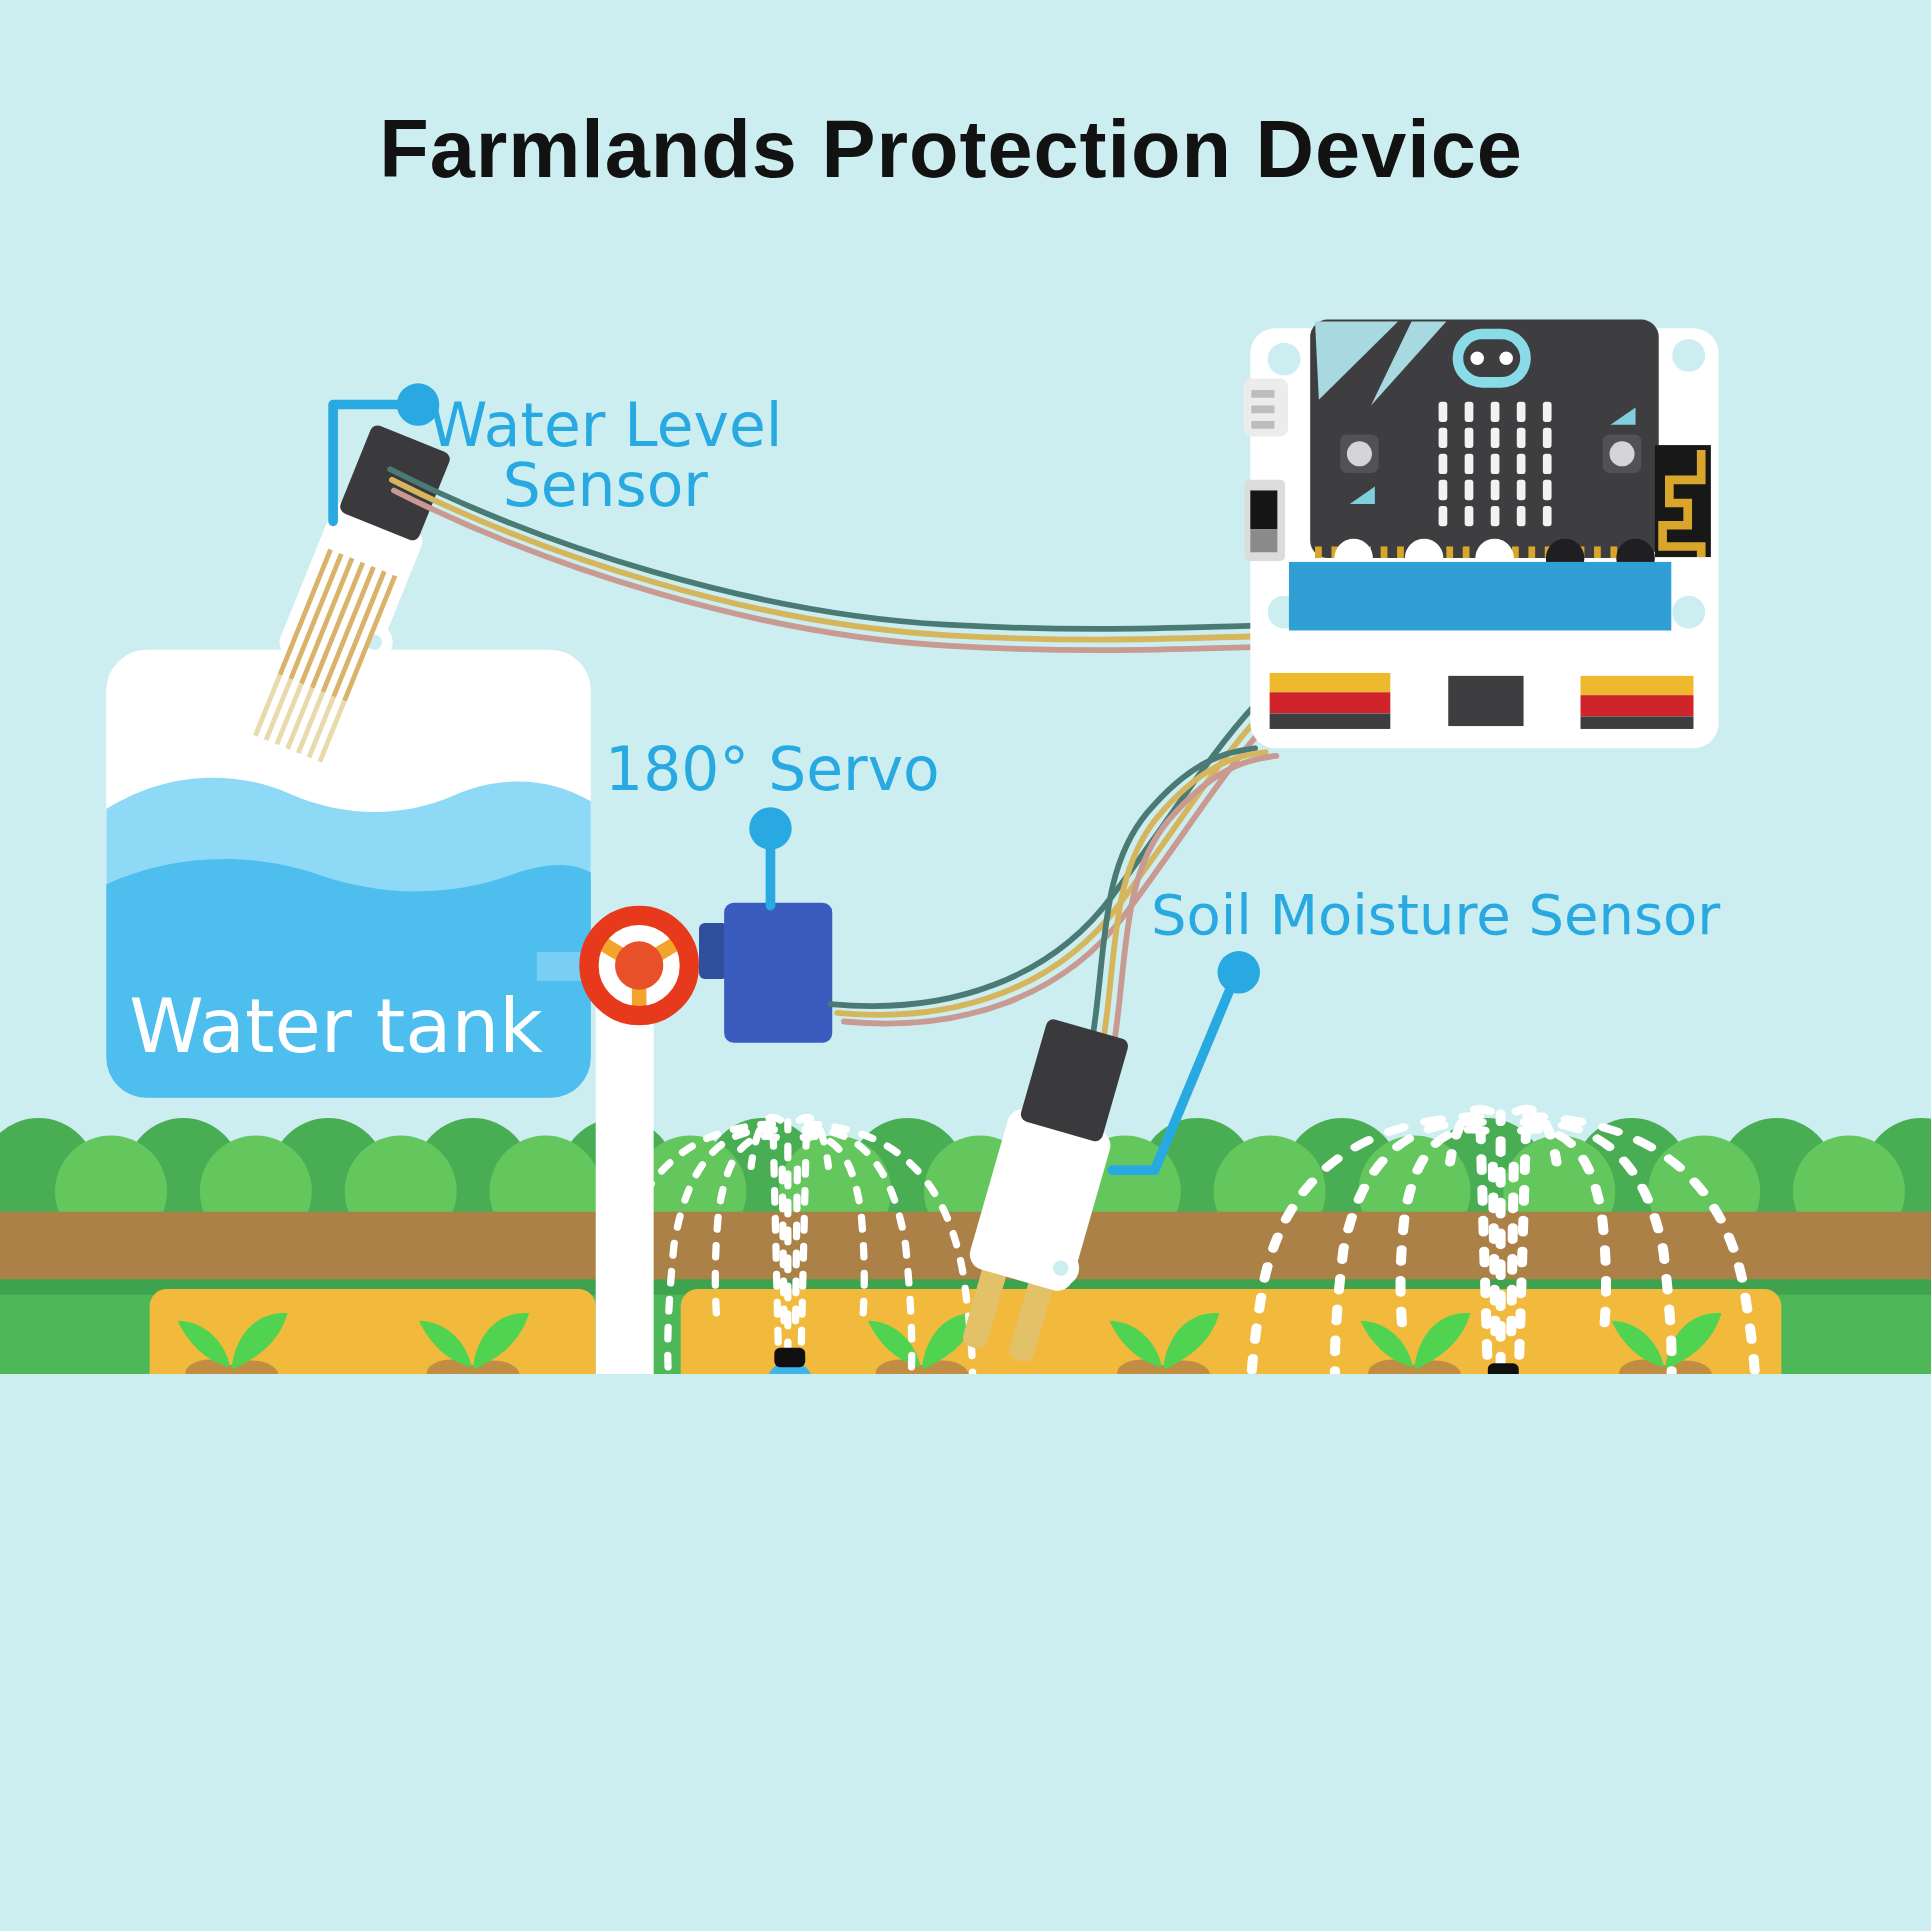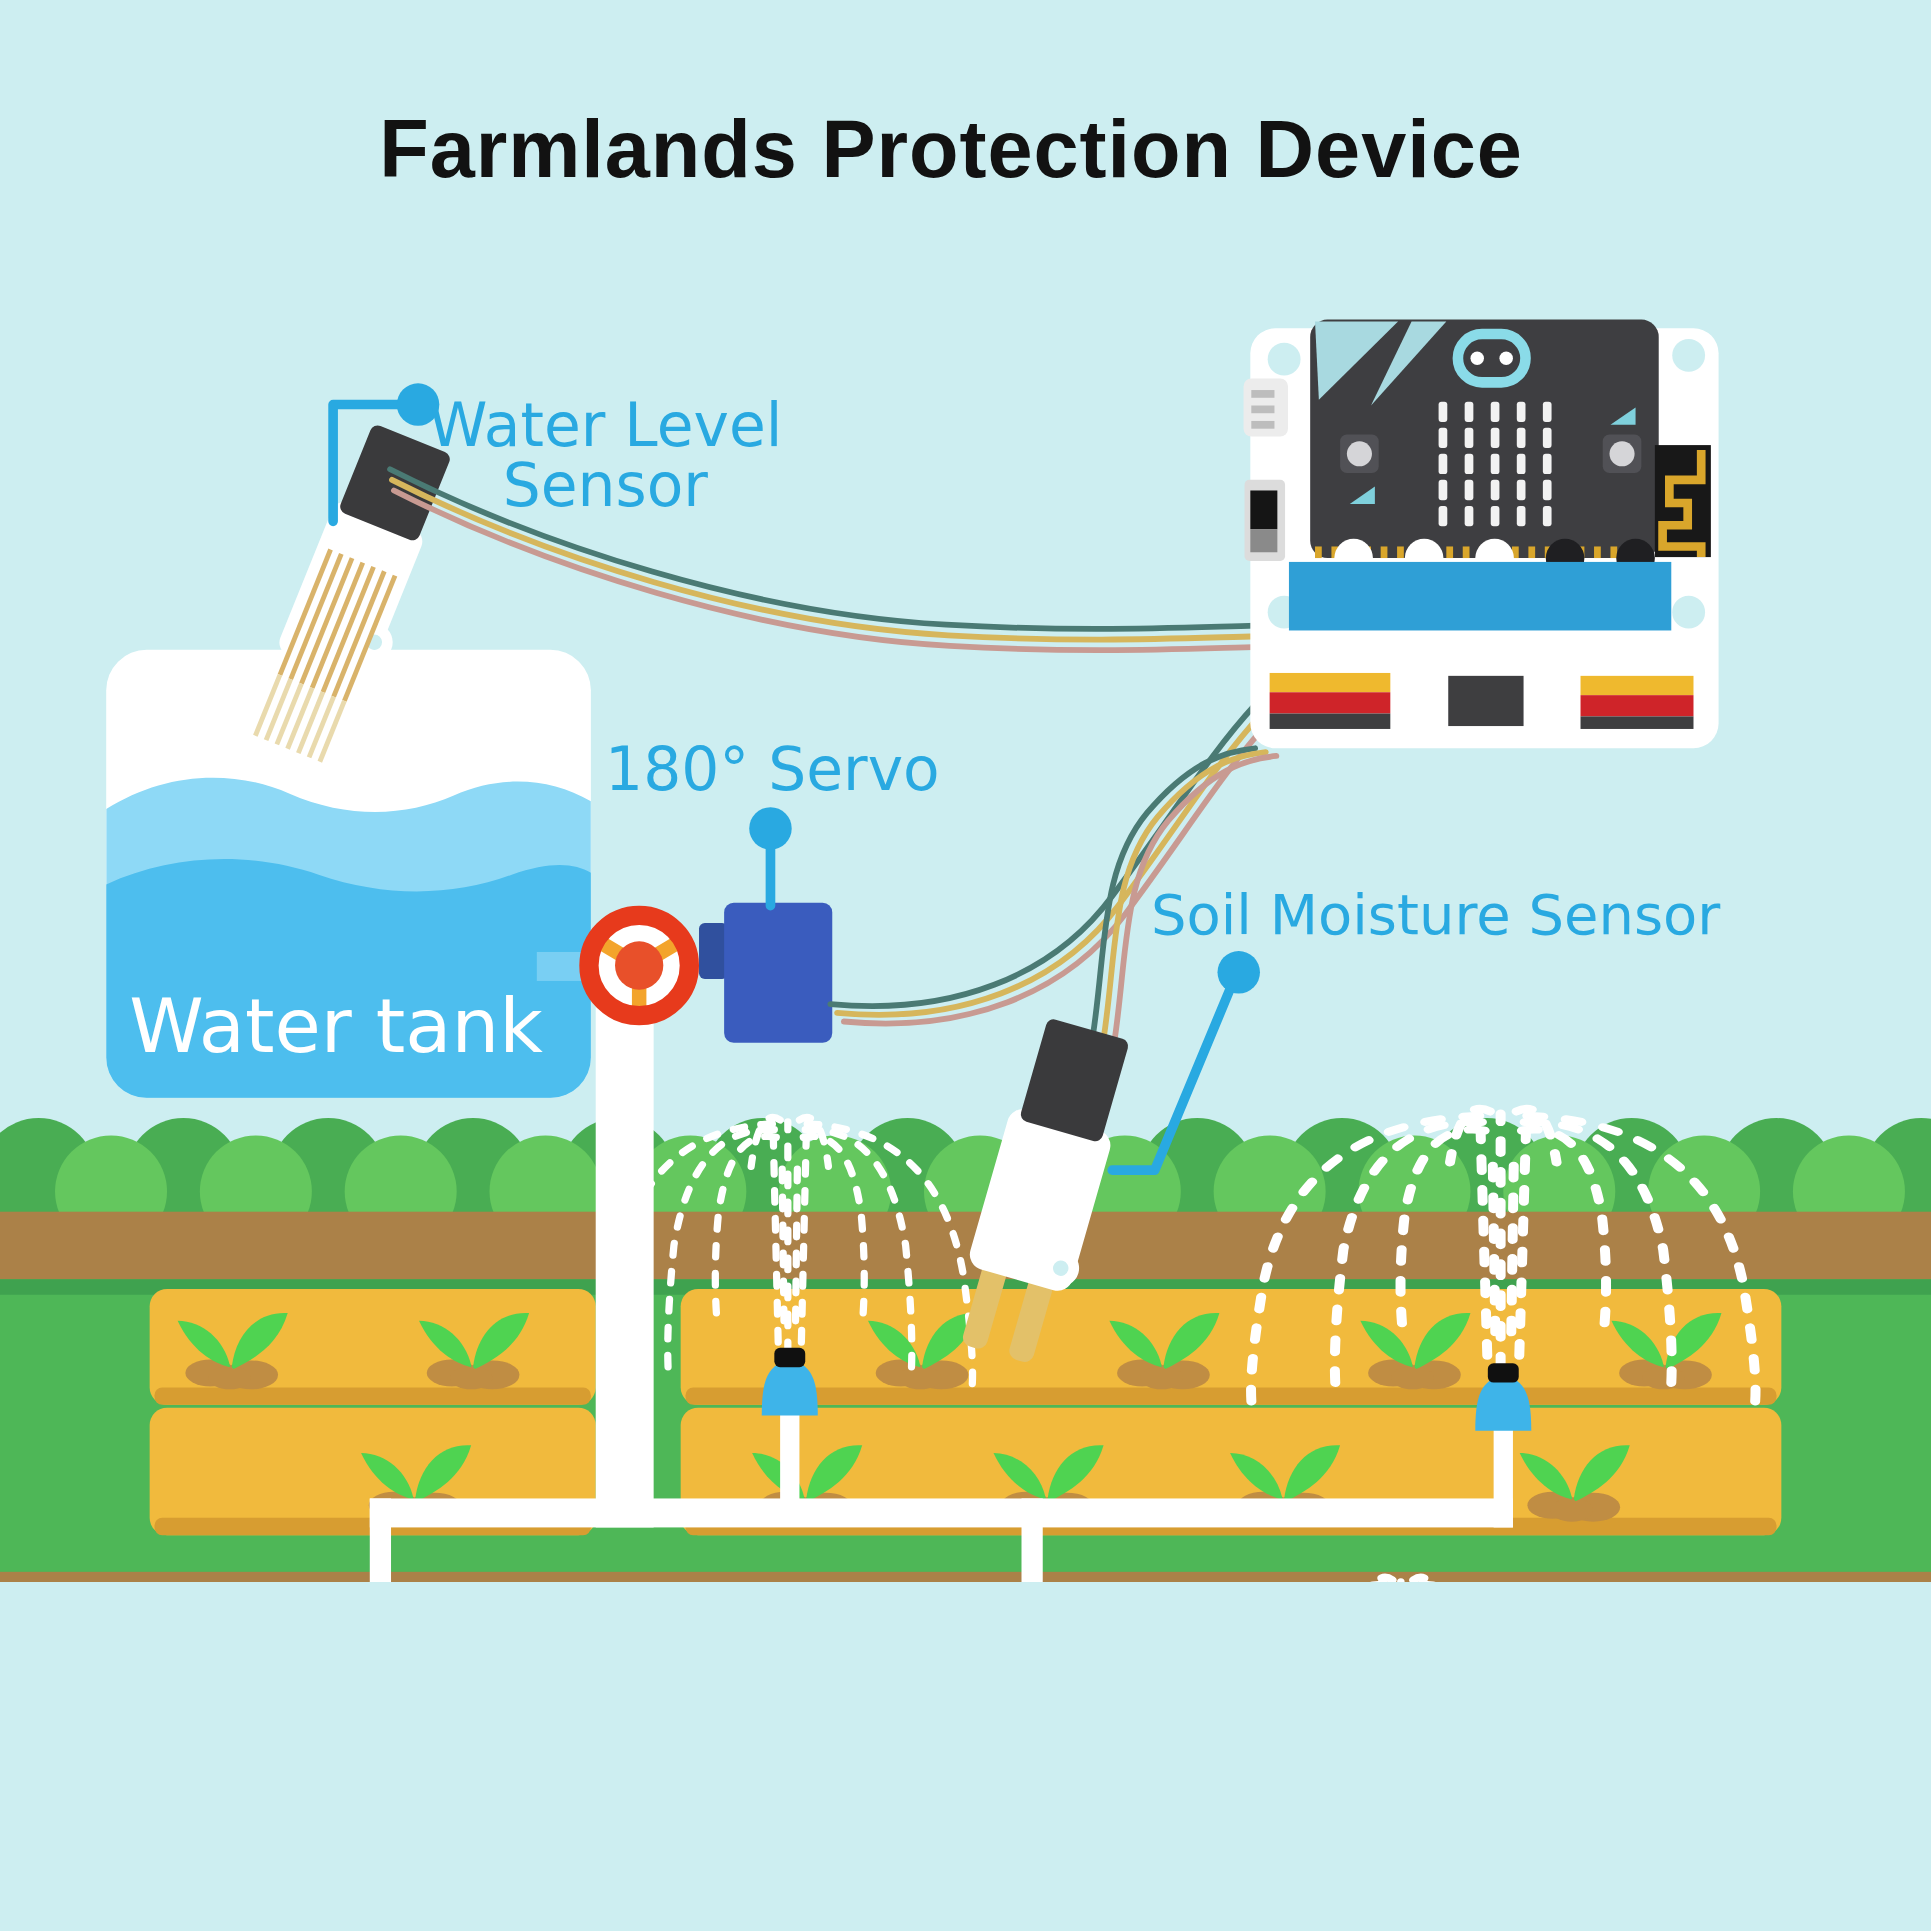--- a/index.html
+++ b/index.html
@@ -1,16 +1,16 @@
 <!DOCTYPE html>
 <html><head>
 <meta charset="utf-8">
 <style>
   html,body{margin:0;padding:0;background:#cdeef1;}
-  .stage{width:1931px;height:1582px;position:relative;overflow:hidden;}
+  .stage{width:1931px;height:1374px;position:relative;overflow:hidden;}
   svg{display:block;}
   .title-text{font:800 84px "Liberation Sans",sans-serif;fill:#121212;letter-spacing:1px;}
   .callout-text{font:400 62px "DejaVu Sans","Liberation Sans",sans-serif;fill:#29a9e1;}
   .callout-text.soil{font-size:58px;}
   .tank-text{font:400 78px "DejaVu Sans","Liberation Sans",sans-serif;fill:#ffffff;}
   .callout-line{stroke:#29a9e1;stroke-width:10;fill:none;stroke-linecap:round;stroke-linejoin:round;}
   .callout-dot{fill:#29a9e1;}
   .spray path{stroke:#ffffff;stroke-width:7.5;fill:none;stroke-linecap:round;stroke-dasharray:12 17;}
   .wire{fill:none;stroke-width:6;stroke-linecap:round;}
   .wire.teal{stroke:#4a7a74;}

